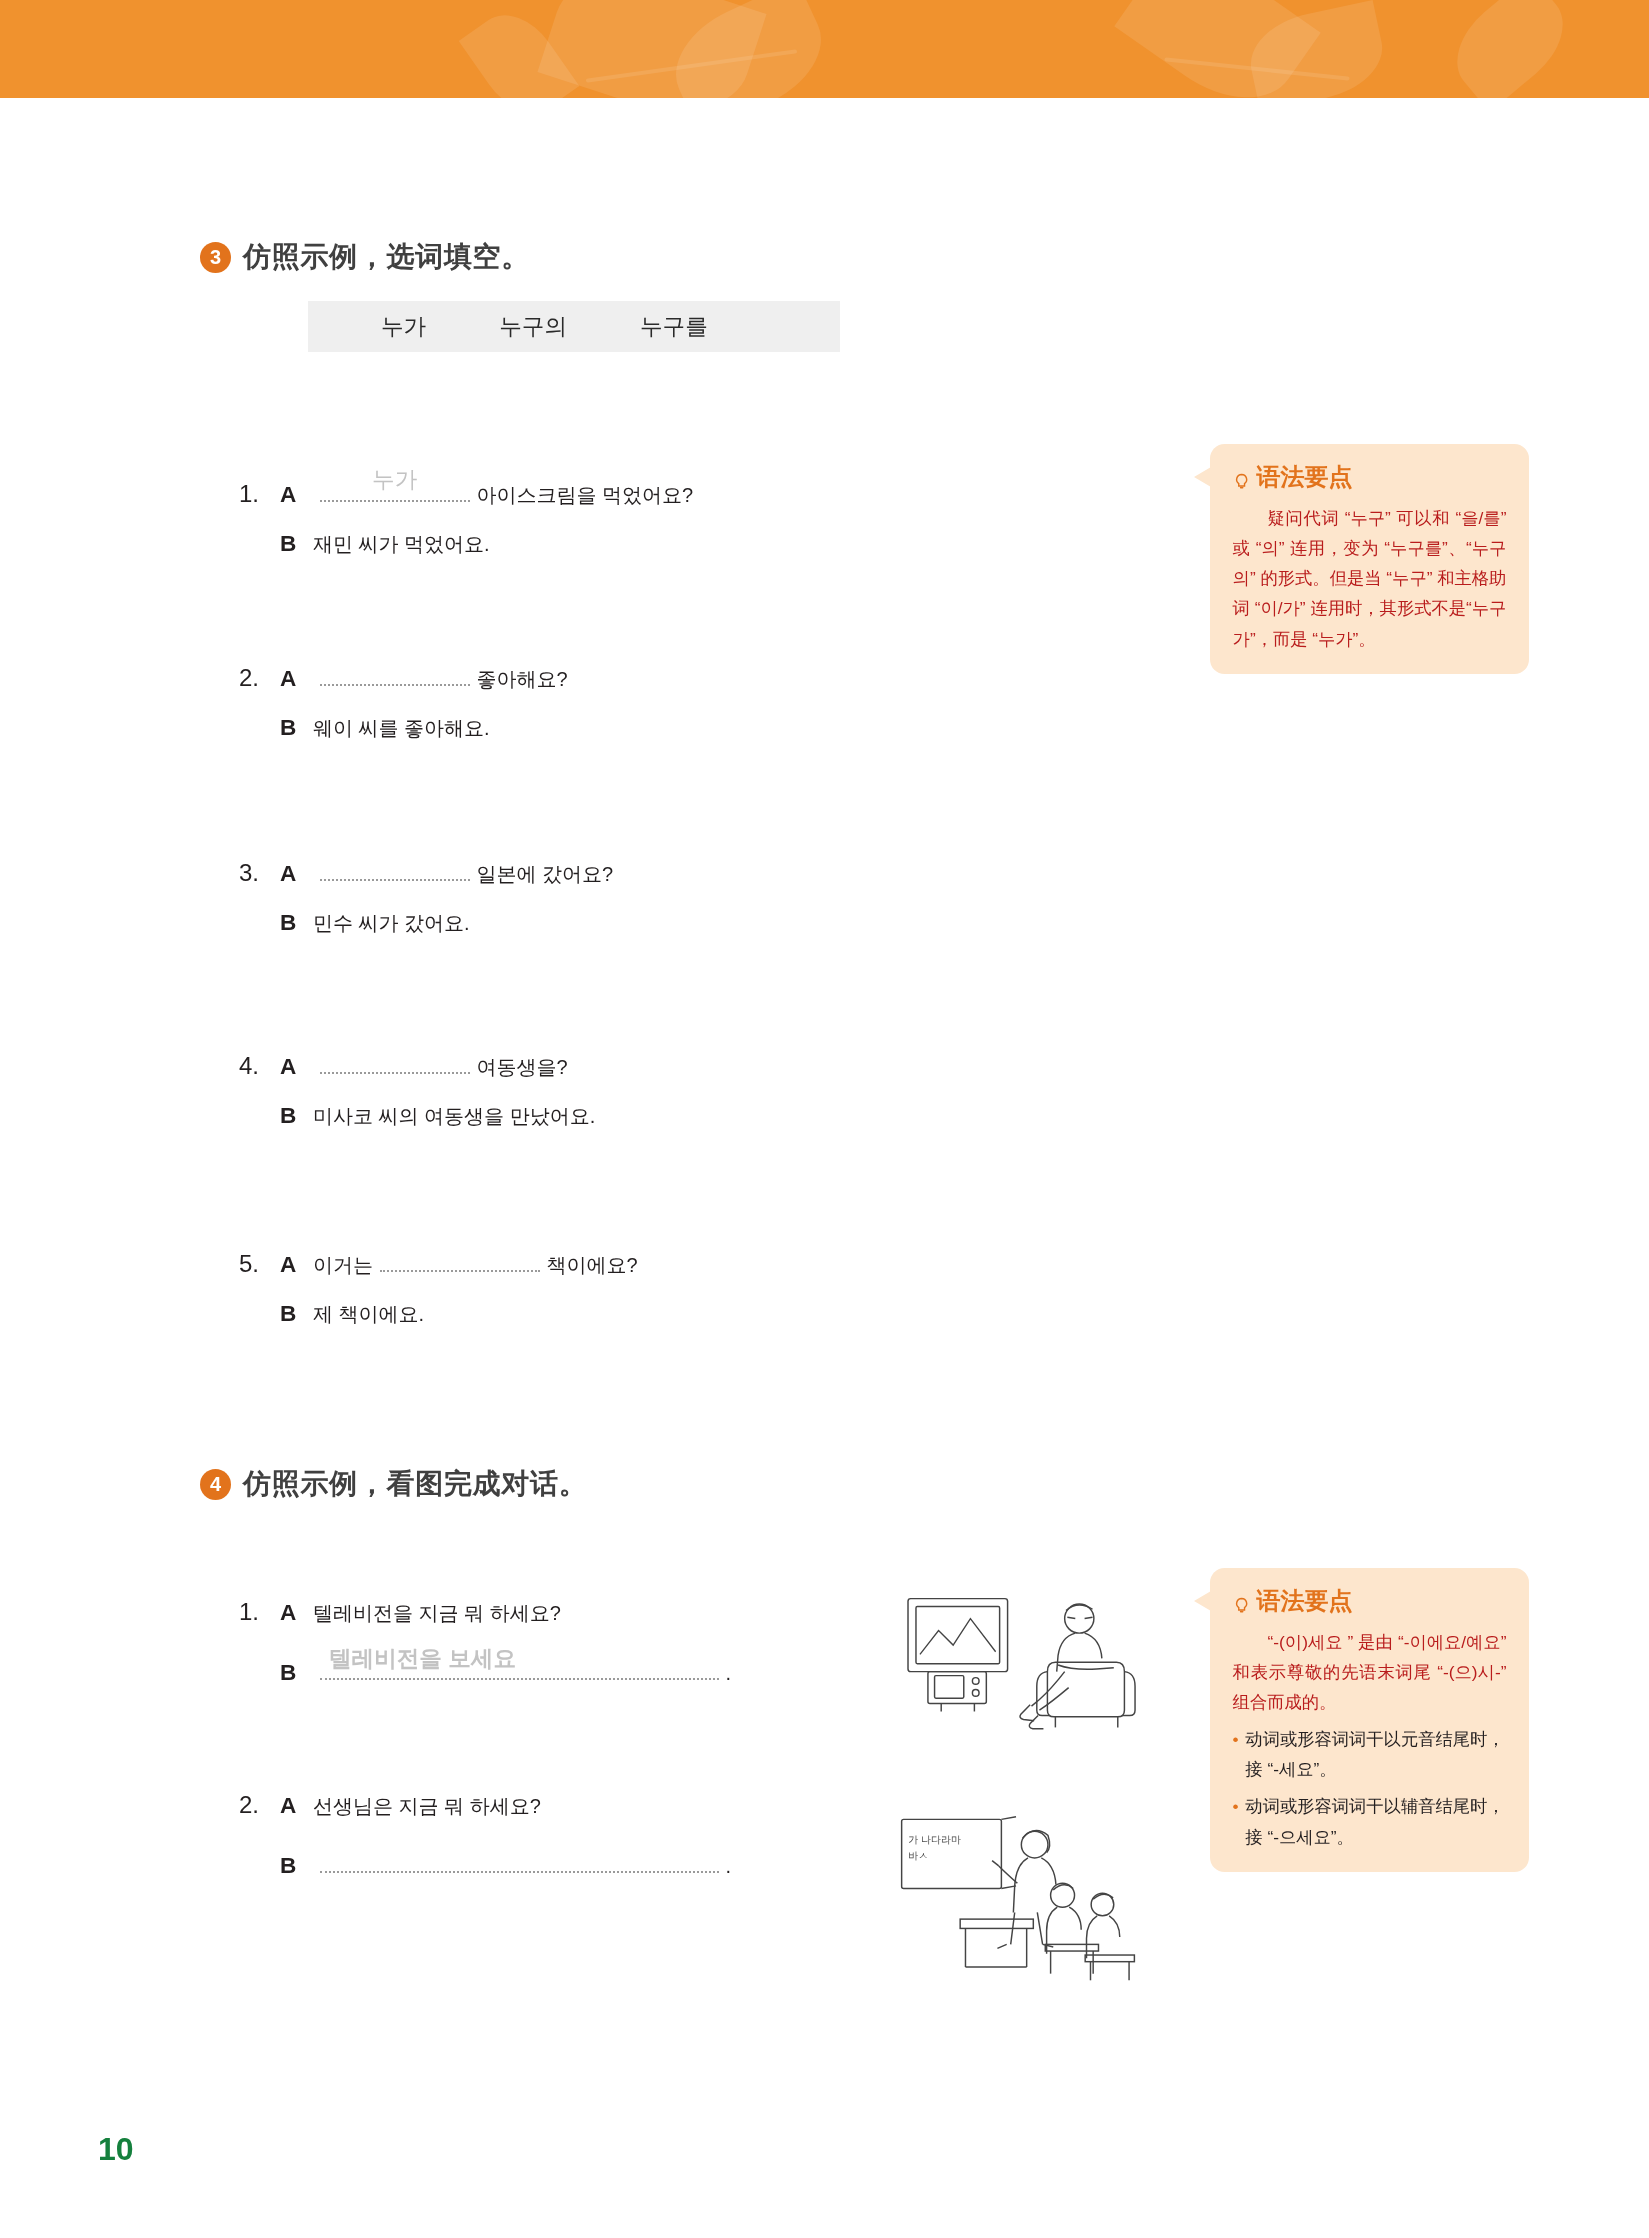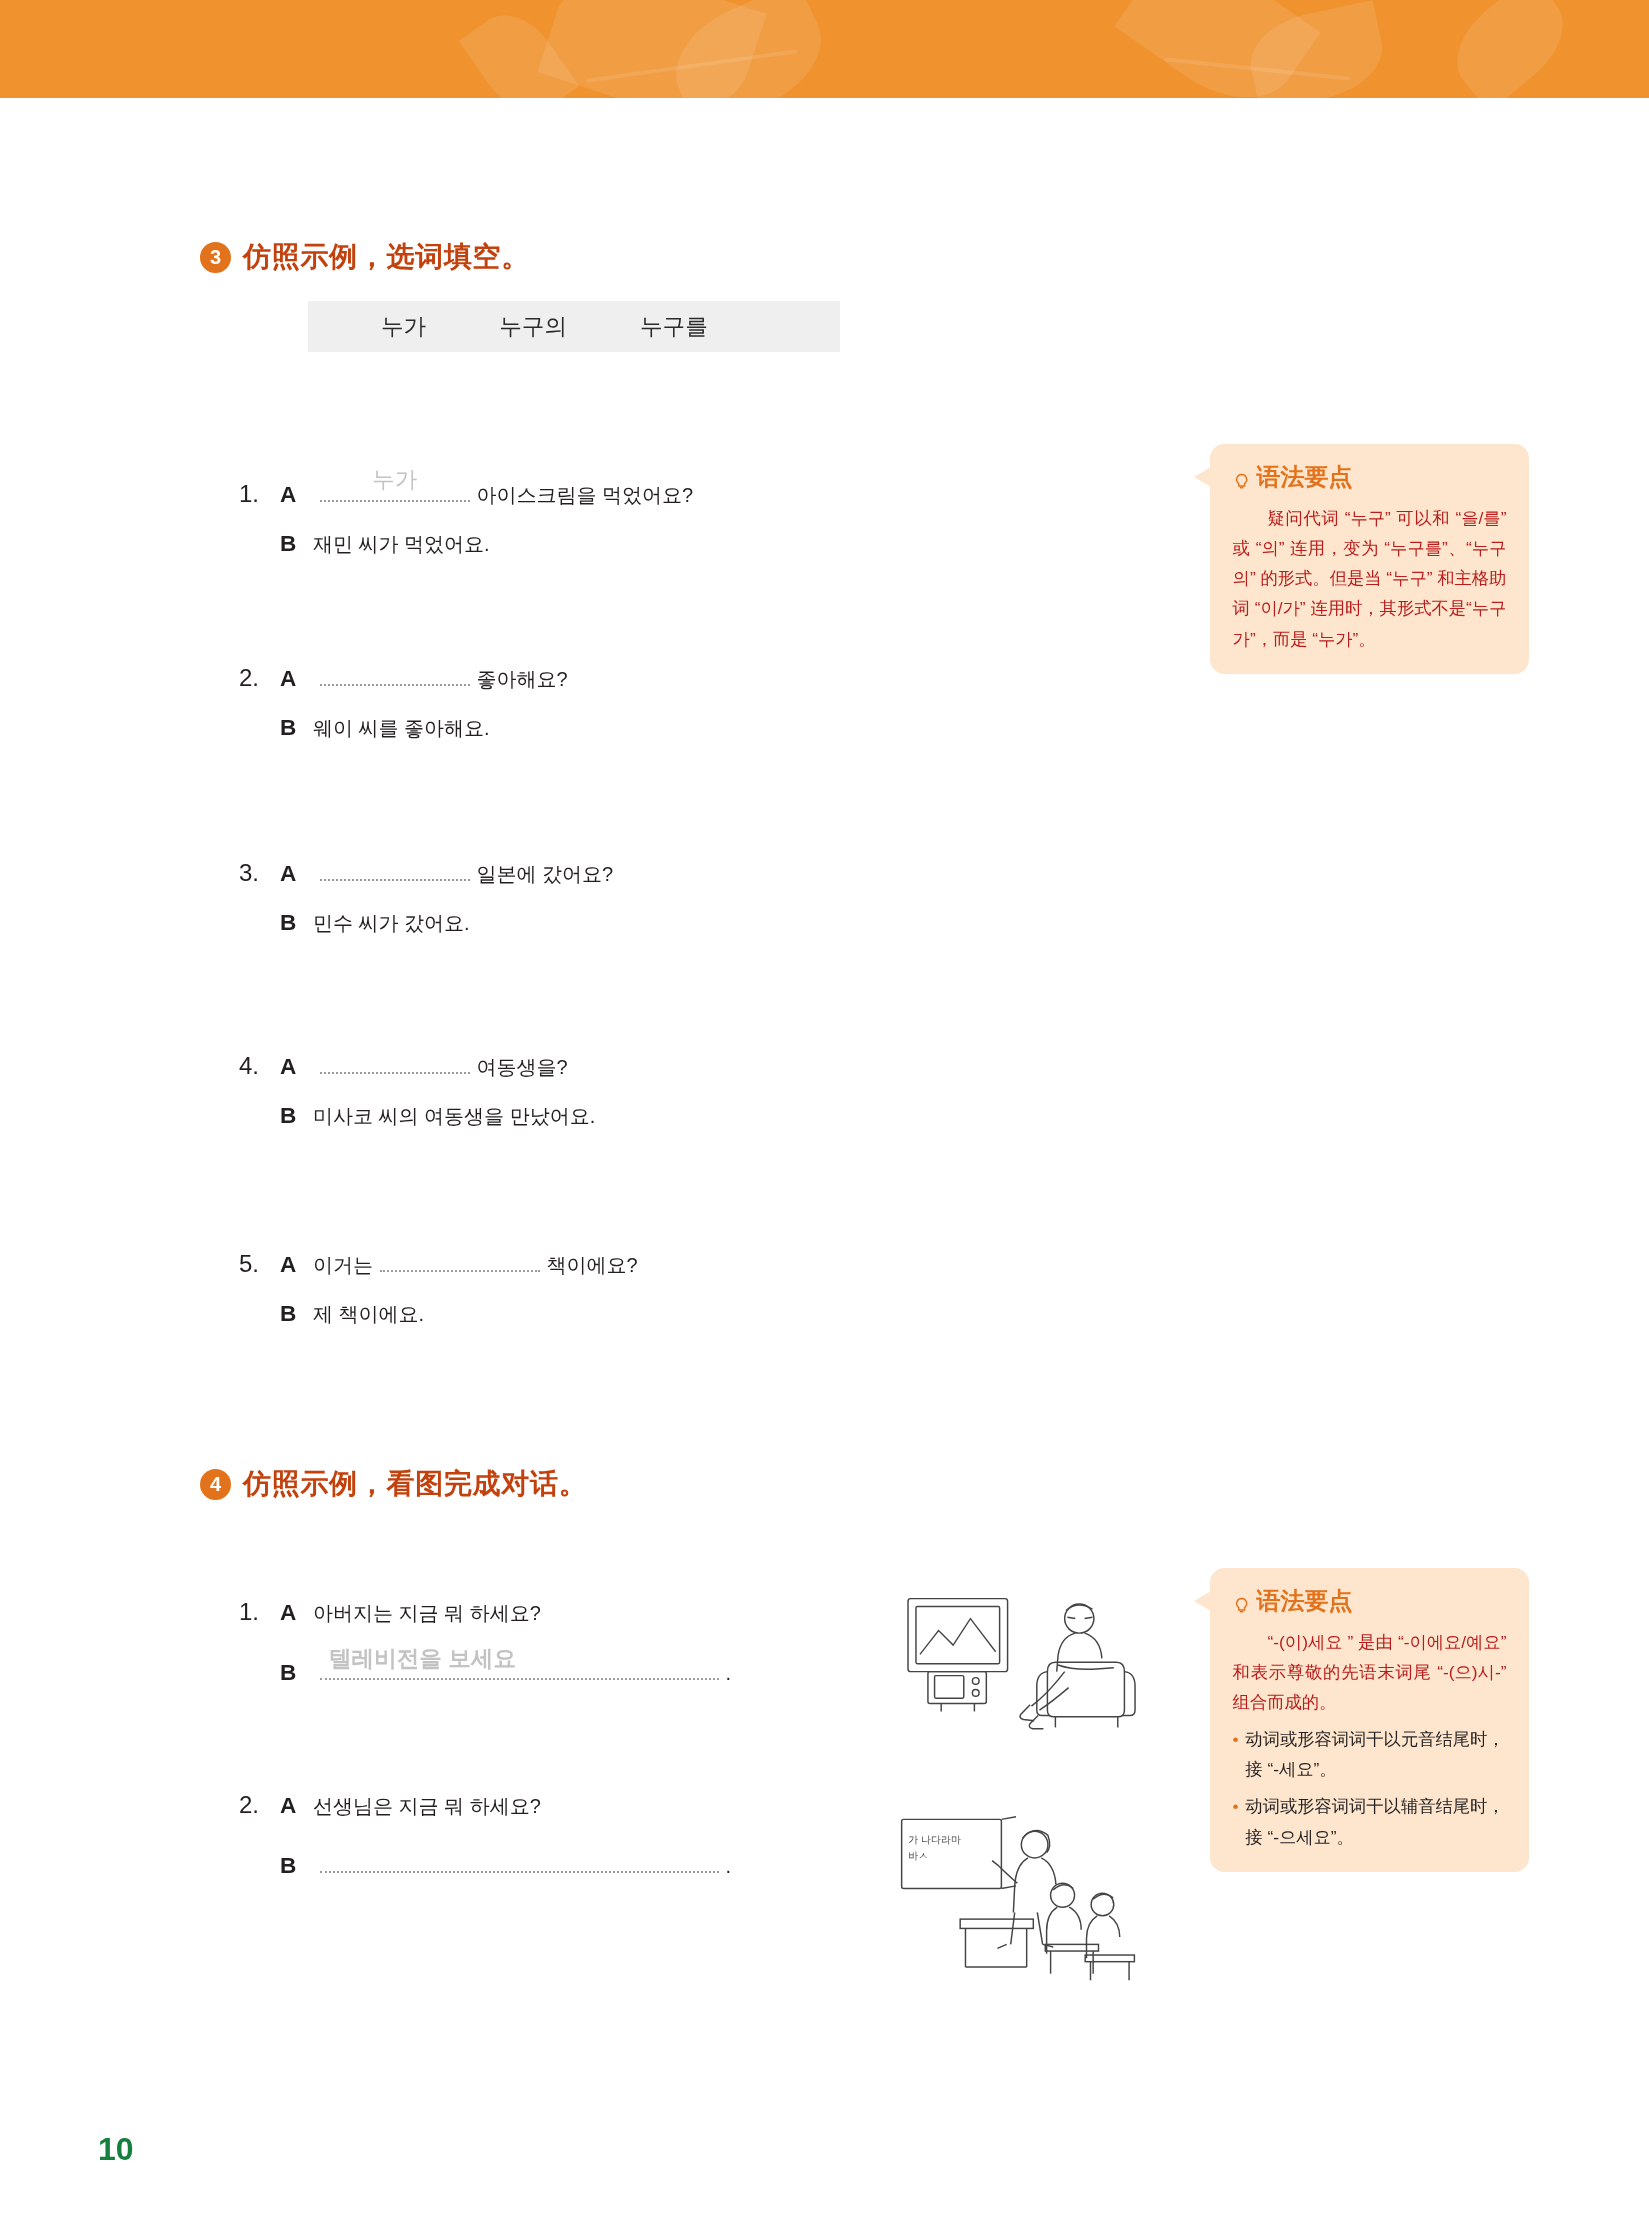--- a/index.html
+++ b/index.html
@@ -72,21 +72,21 @@
     font-weight: bold;
     display: flex;
     align-items: center;
     justify-content: center;
     flex: none;
   }
   .sec-title {
     font-size: 28px;
     font-weight: bold;
     letter-spacing: 0.7px;
-    color: #c2410c;
+    color: #404040;
     text-align: right;
   }
 
   
   .wordbank {
     position: absolute;
     left: 308px;
     width: 532px;
     height: 51px;
     background: #efefef;
@@ -340,21 +340,21 @@
     <div class="sec-head">
       <div class="sec-num">4</div>
       <div class="sec-title">仿照示例，看图完成对话。</div>
     </div>
   </div>
 
   <div class="ex-item" style="top:1496px; width:665px;">
     <div class="ex-line">
       <span class="ex-no">1.</span>
       <span class="ex-ab">A</span>
-      <span class="txt">아버지는 지금 뭐 하세요?</span>
+      <span class="txt">텔레비전을 지금 뭐 하세요?</span>
     </div>
     <div class="ex-line" style="margin-top:17.3px;">
       <span class="ex-no"></span>
       <span class="ex-ab">B</span>
       <span class="blank sample-left" style="width:399px;font-weight:bold;">
         <span class="sample">텔레비전을 보세요</span>
       </span>
       <span class="txt">.</span>
     </div>
   </div>

